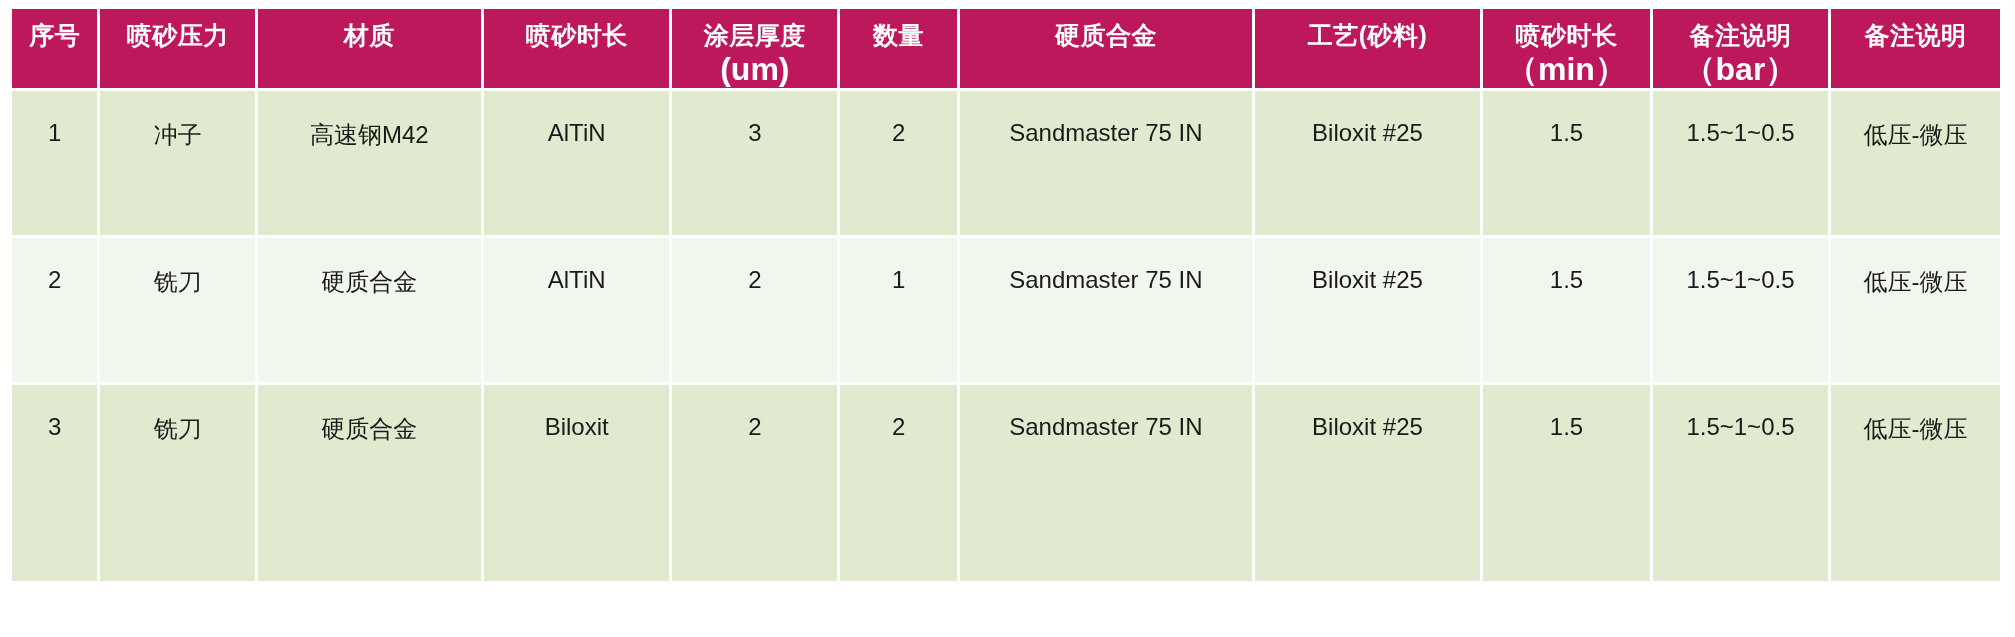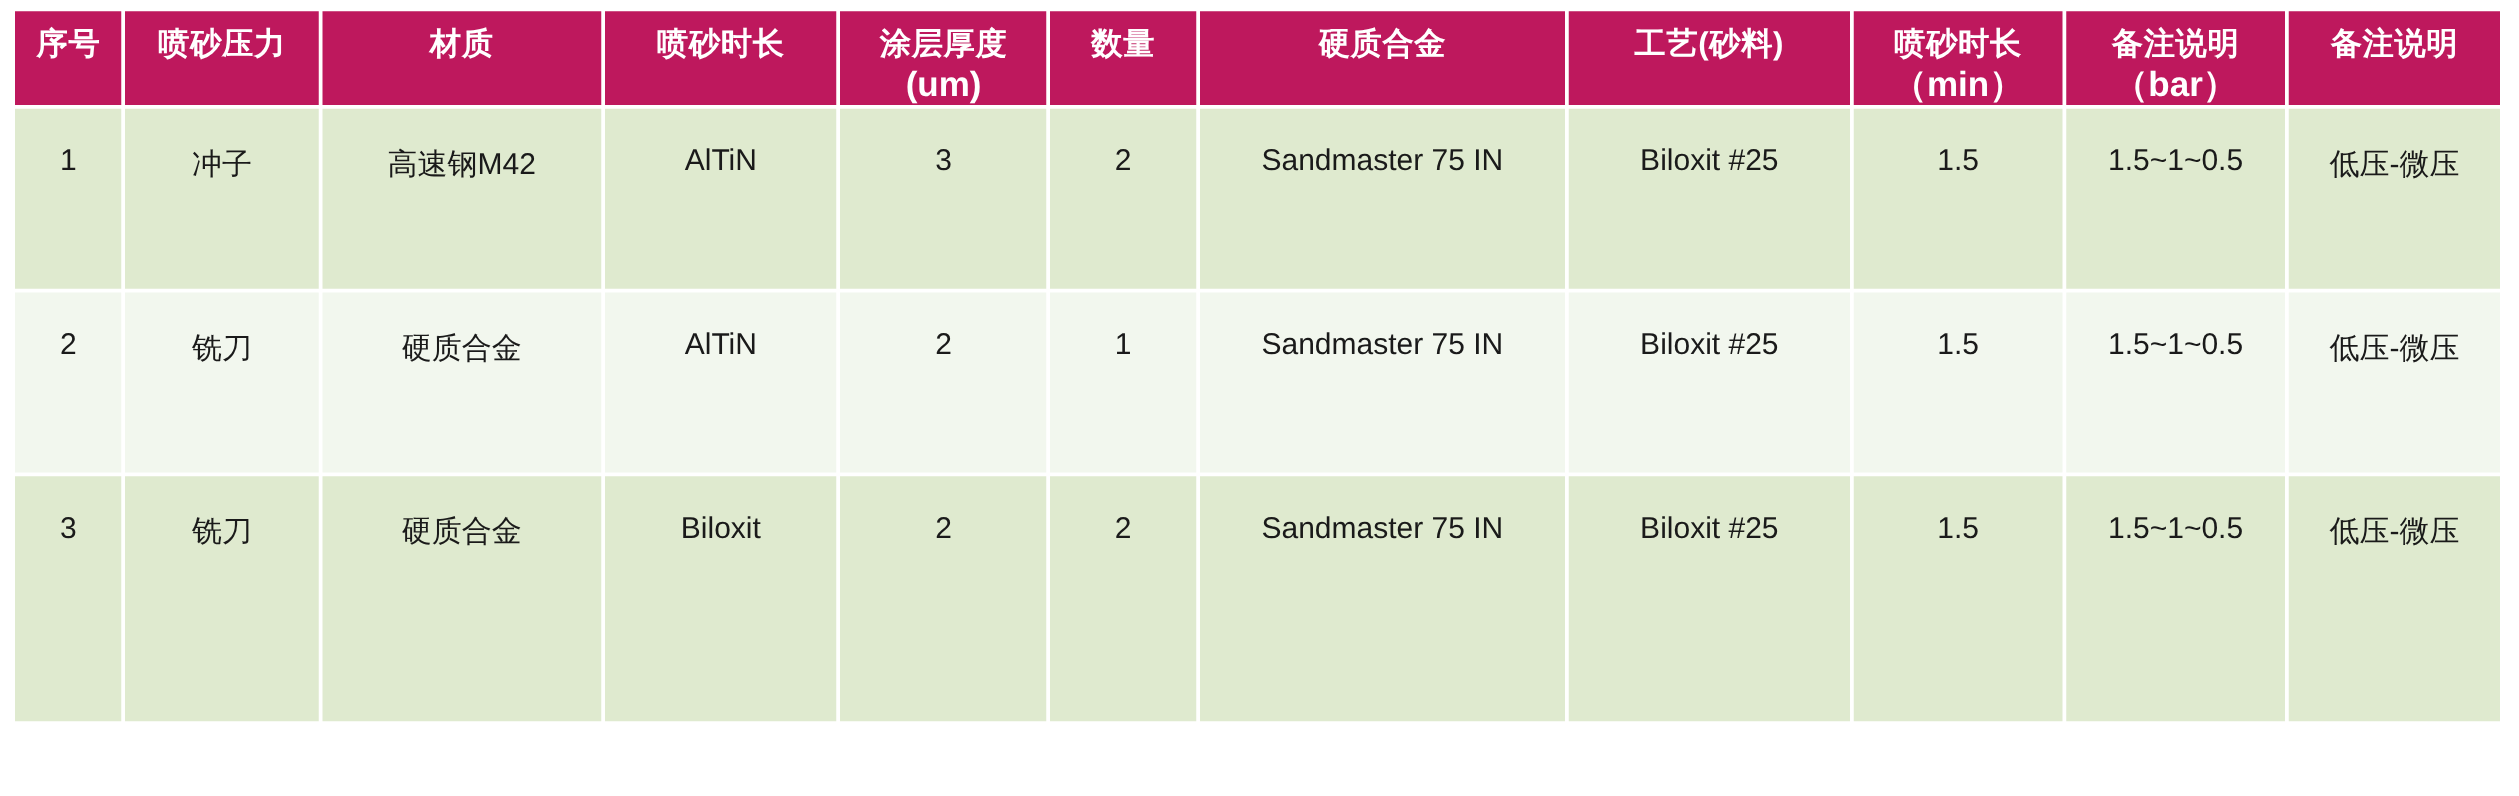--- a/index.html
+++ b/index.html
@@ -40,21 +40,21 @@
     text-align: center;
     vertical-align: top;
     padding: 12px 2px 0 2px;
     height: 57px;
     box-sizing: border-box;
     letter-spacing: 0.5px;
   }
   thead th .unit {
     display: block;
     font-weight: bold;
-    font-size: 28px;
+    font-size: 32px;
     letter-spacing: 0px;
   }
 
   
   tbody td {
     text-align: center;
     vertical-align: top;
     font-size: 24px;
     color: #1a1a1a;
     padding-top: 28px;

